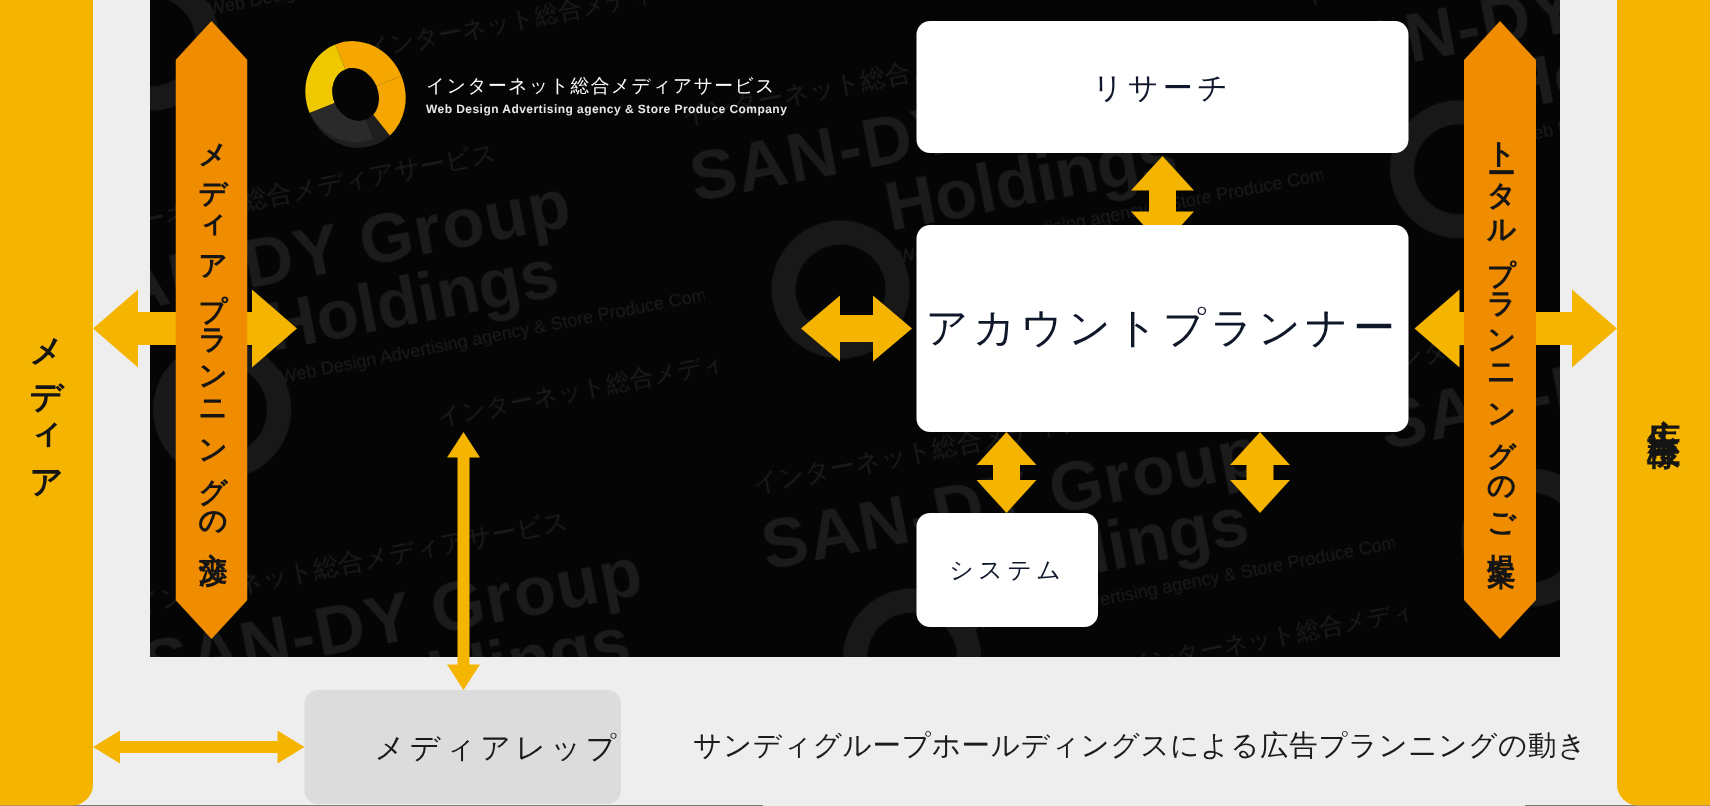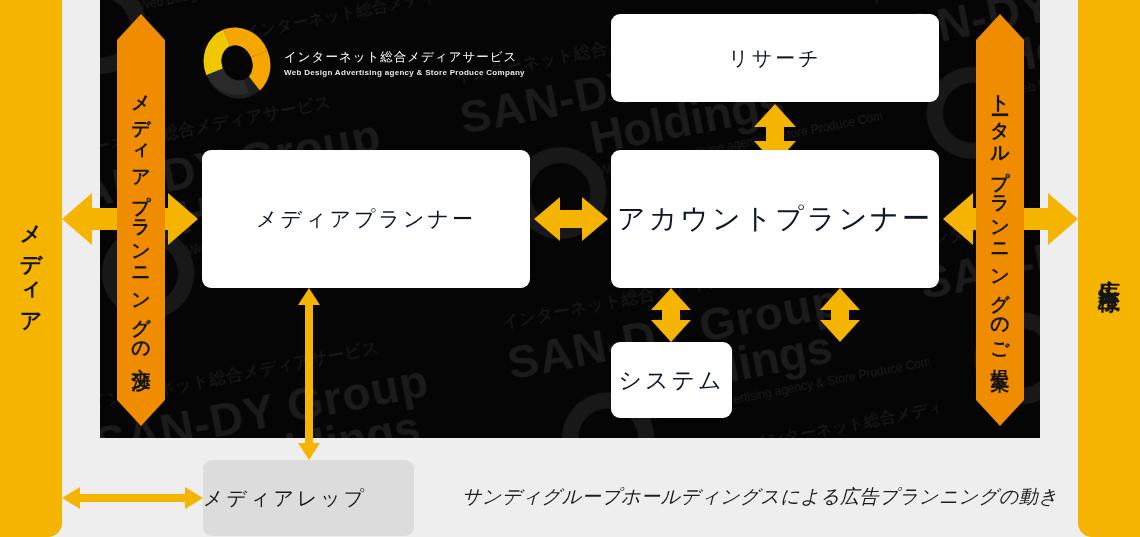--- a/index.html
+++ b/index.html
@@ -43,39 +43,38 @@
   }
   .wbox span{letter-spacing:3px;font-weight:500;}
 
   #box-media-planner{left:202px;top:150px;width:328px;height:138px;}
   #box-media-planner span{font-size:21px;}
   #box-account-planner{left:611px;top:150px;width:328px;height:138px;}
   #box-account-planner span{font-size:28px;}
   #box-research{left:611px;top:14px;width:328px;height:88px;}
   #box-research span{font-size:20px;}
   #box-system{left:611px;top:342px;width:121px;height:76px;}
-  #box-system span{font-size:23px;}
+  #box-system span{font-size:16px;}
   #box-creative{left:752px;top:342px;width:187px;height:76px;}
   #box-creative span{font-size:19px;}
 
   
   #box-media-rep{
     position:absolute;left:203px;top:460px;width:211px;height:76px;
     background:#dcdcdc;border-radius:9px;
-    display:flex;align-items:center;justify-content:flex-start;
+    display:flex;align-items:center;justify-content:flex-end;
     color:#1a1a1a;z-index:6;
   }
   #box-media-rep span{font-size:20px;letter-spacing:3px;font-weight:500;}
 
   
   #caption{
     position:absolute;left:462px;top:484px;
     font-size:19px;color:#1c1c1c;letter-spacing:0.5px;white-space:nowrap;
     z-index:6;
-    font-style:italic;
   }
 
   
   .arrow-svg{position:absolute;z-index:5;overflow:visible;}
 
   
   .banner{position:absolute;z-index:7;}
   .banner-text{
     position:absolute;left:0;top:0;width:100%;height:100%;
     display:flex;align-items:center;justify-content:center;
@@ -180,23 +179,20 @@
   <div class="banner" id="banner-right">
     <svg width="48" height="412" viewBox="0 0 48 412">
       <path d="M24 0 L48 26 L48 386 L24 412 L0 386 L0 26 Z" fill="#ef8c00"></path>
     </svg>
     <div class="banner-text">トータルプランニングのご提案</div>
   </div>
 
   <div class="wbox" id="box-research">
     <span>リサーチ</span>
   </div>
-  <div class="wbox" id="box-media-planner">
-    <span>メディアプランナー</span>
-  </div>
   <div class="wbox" id="box-account-planner">
     <span>アカウントプランナー</span>
   </div>
   <div class="wbox" id="box-system">
     <span>システム</span>
   </div>
   <div id="box-media-rep">
     <span>メディアレップ</span>
   </div>
 

